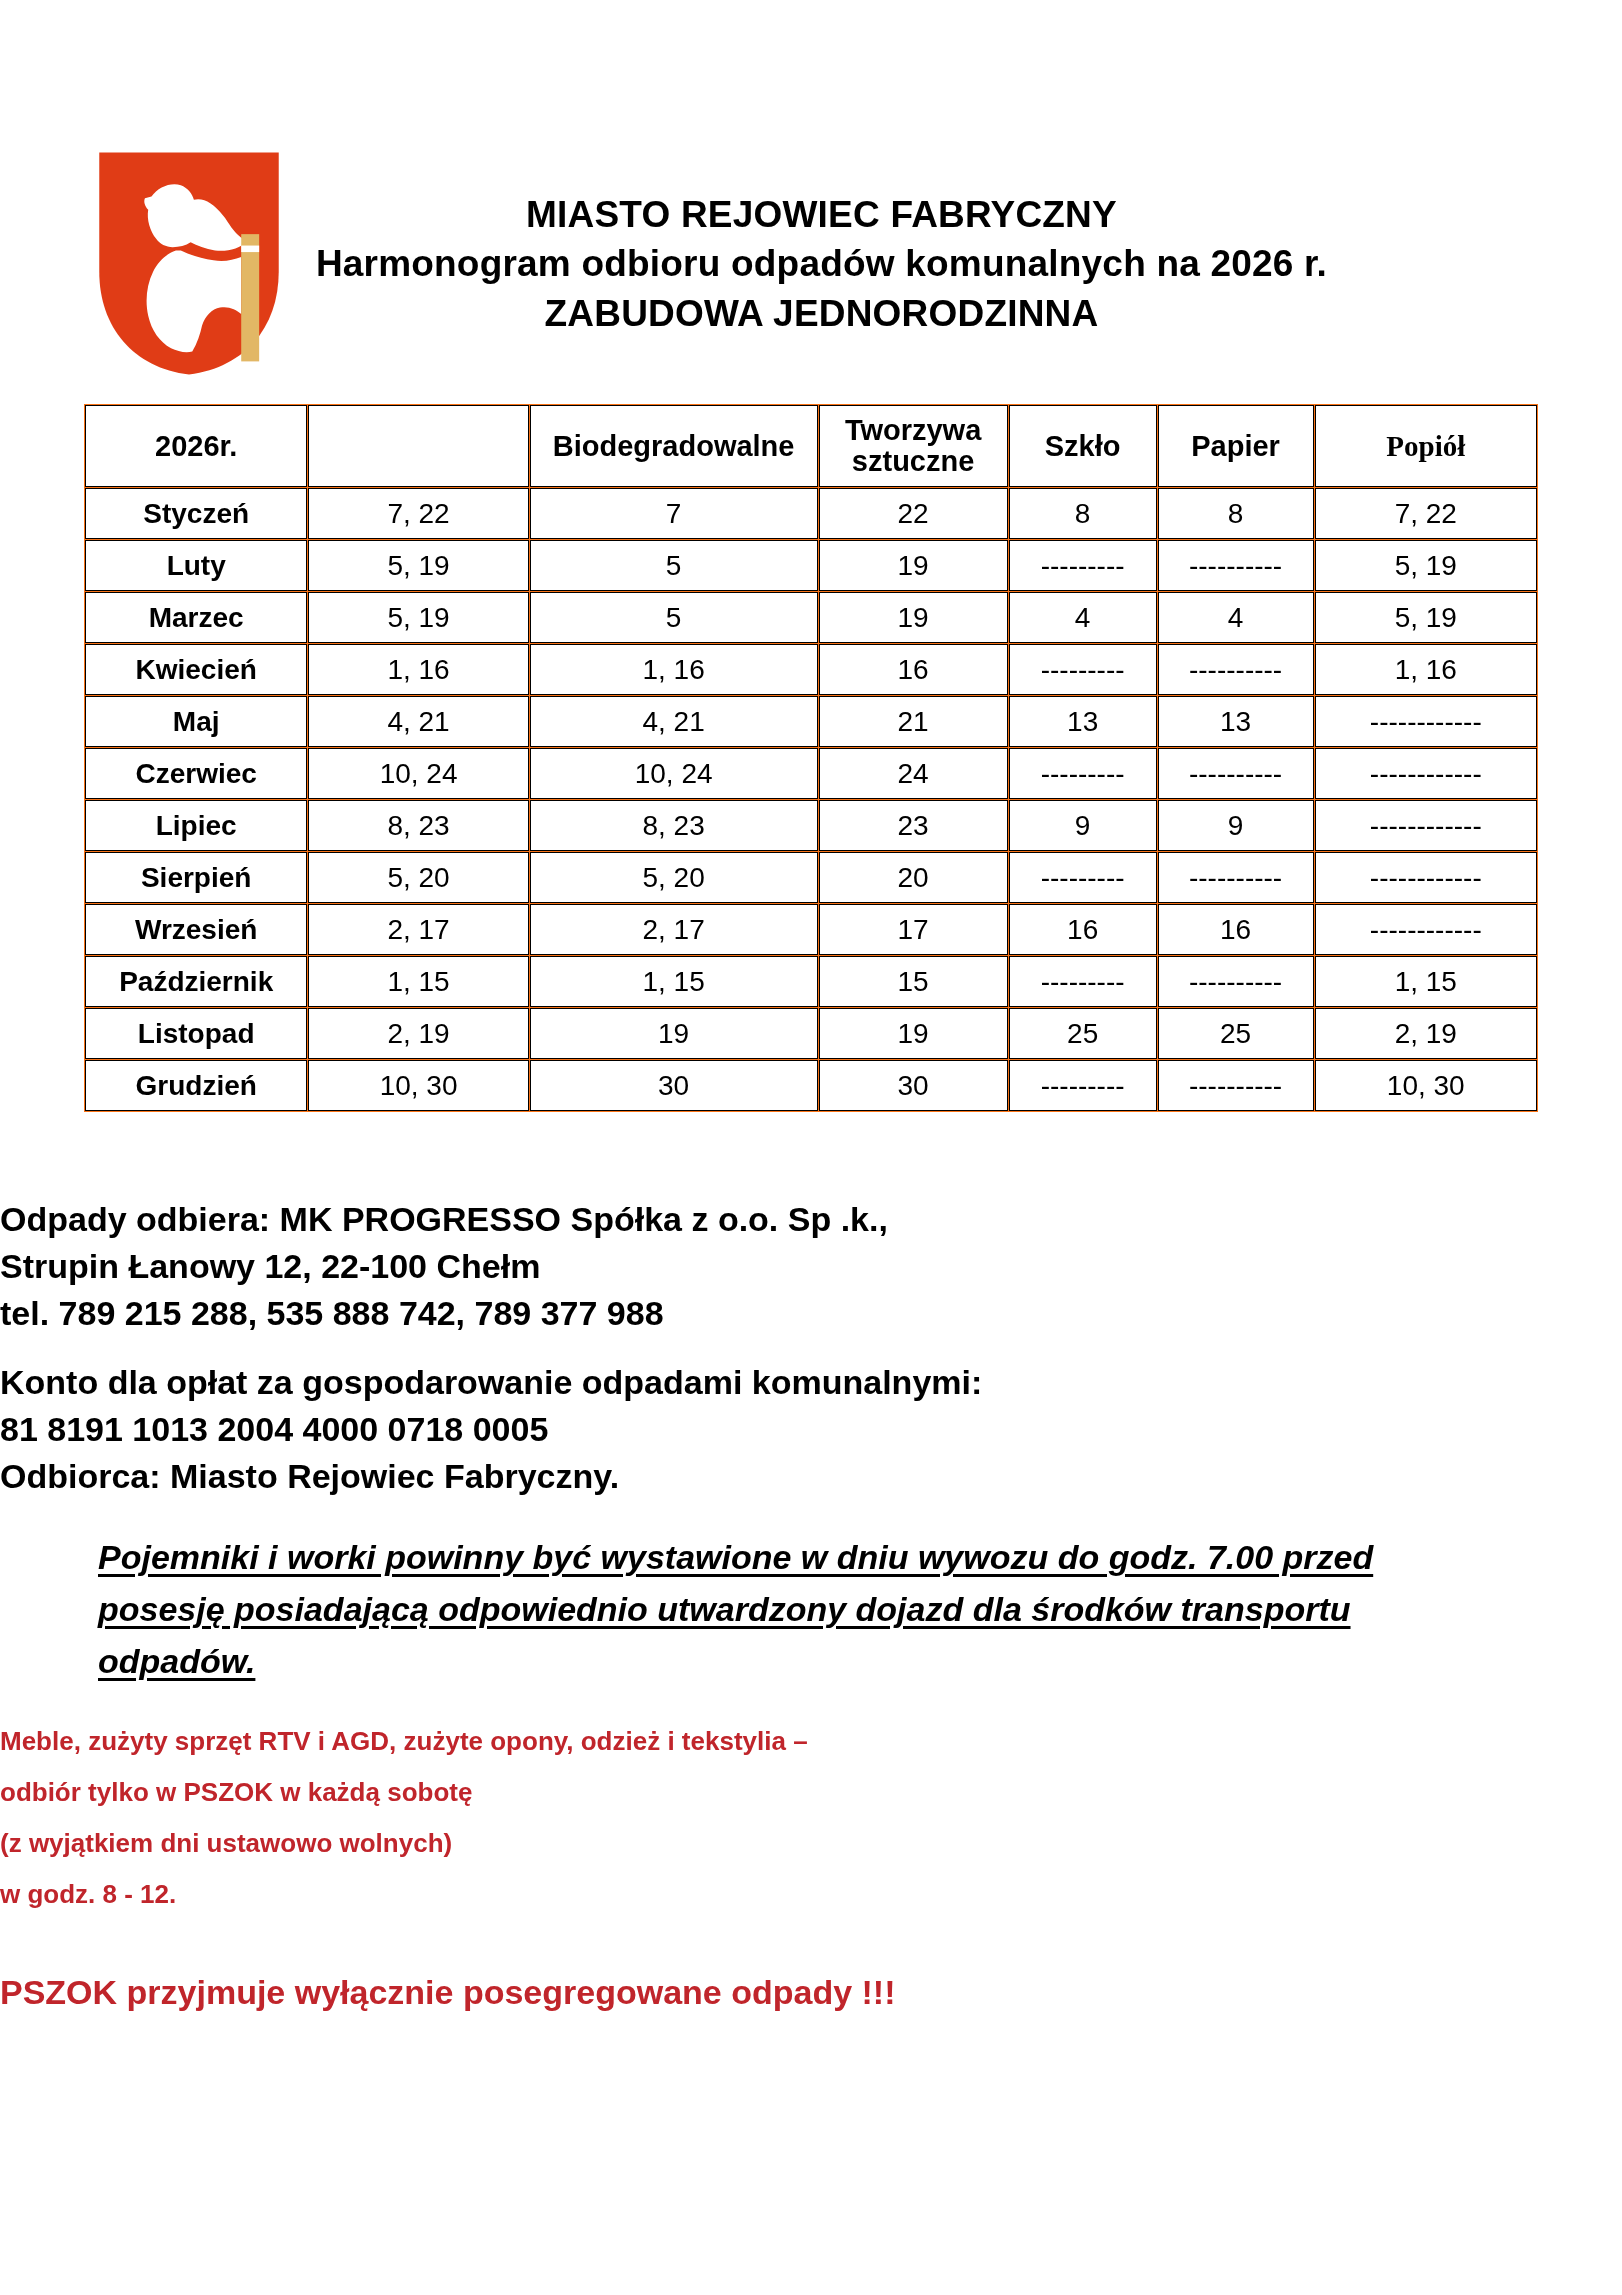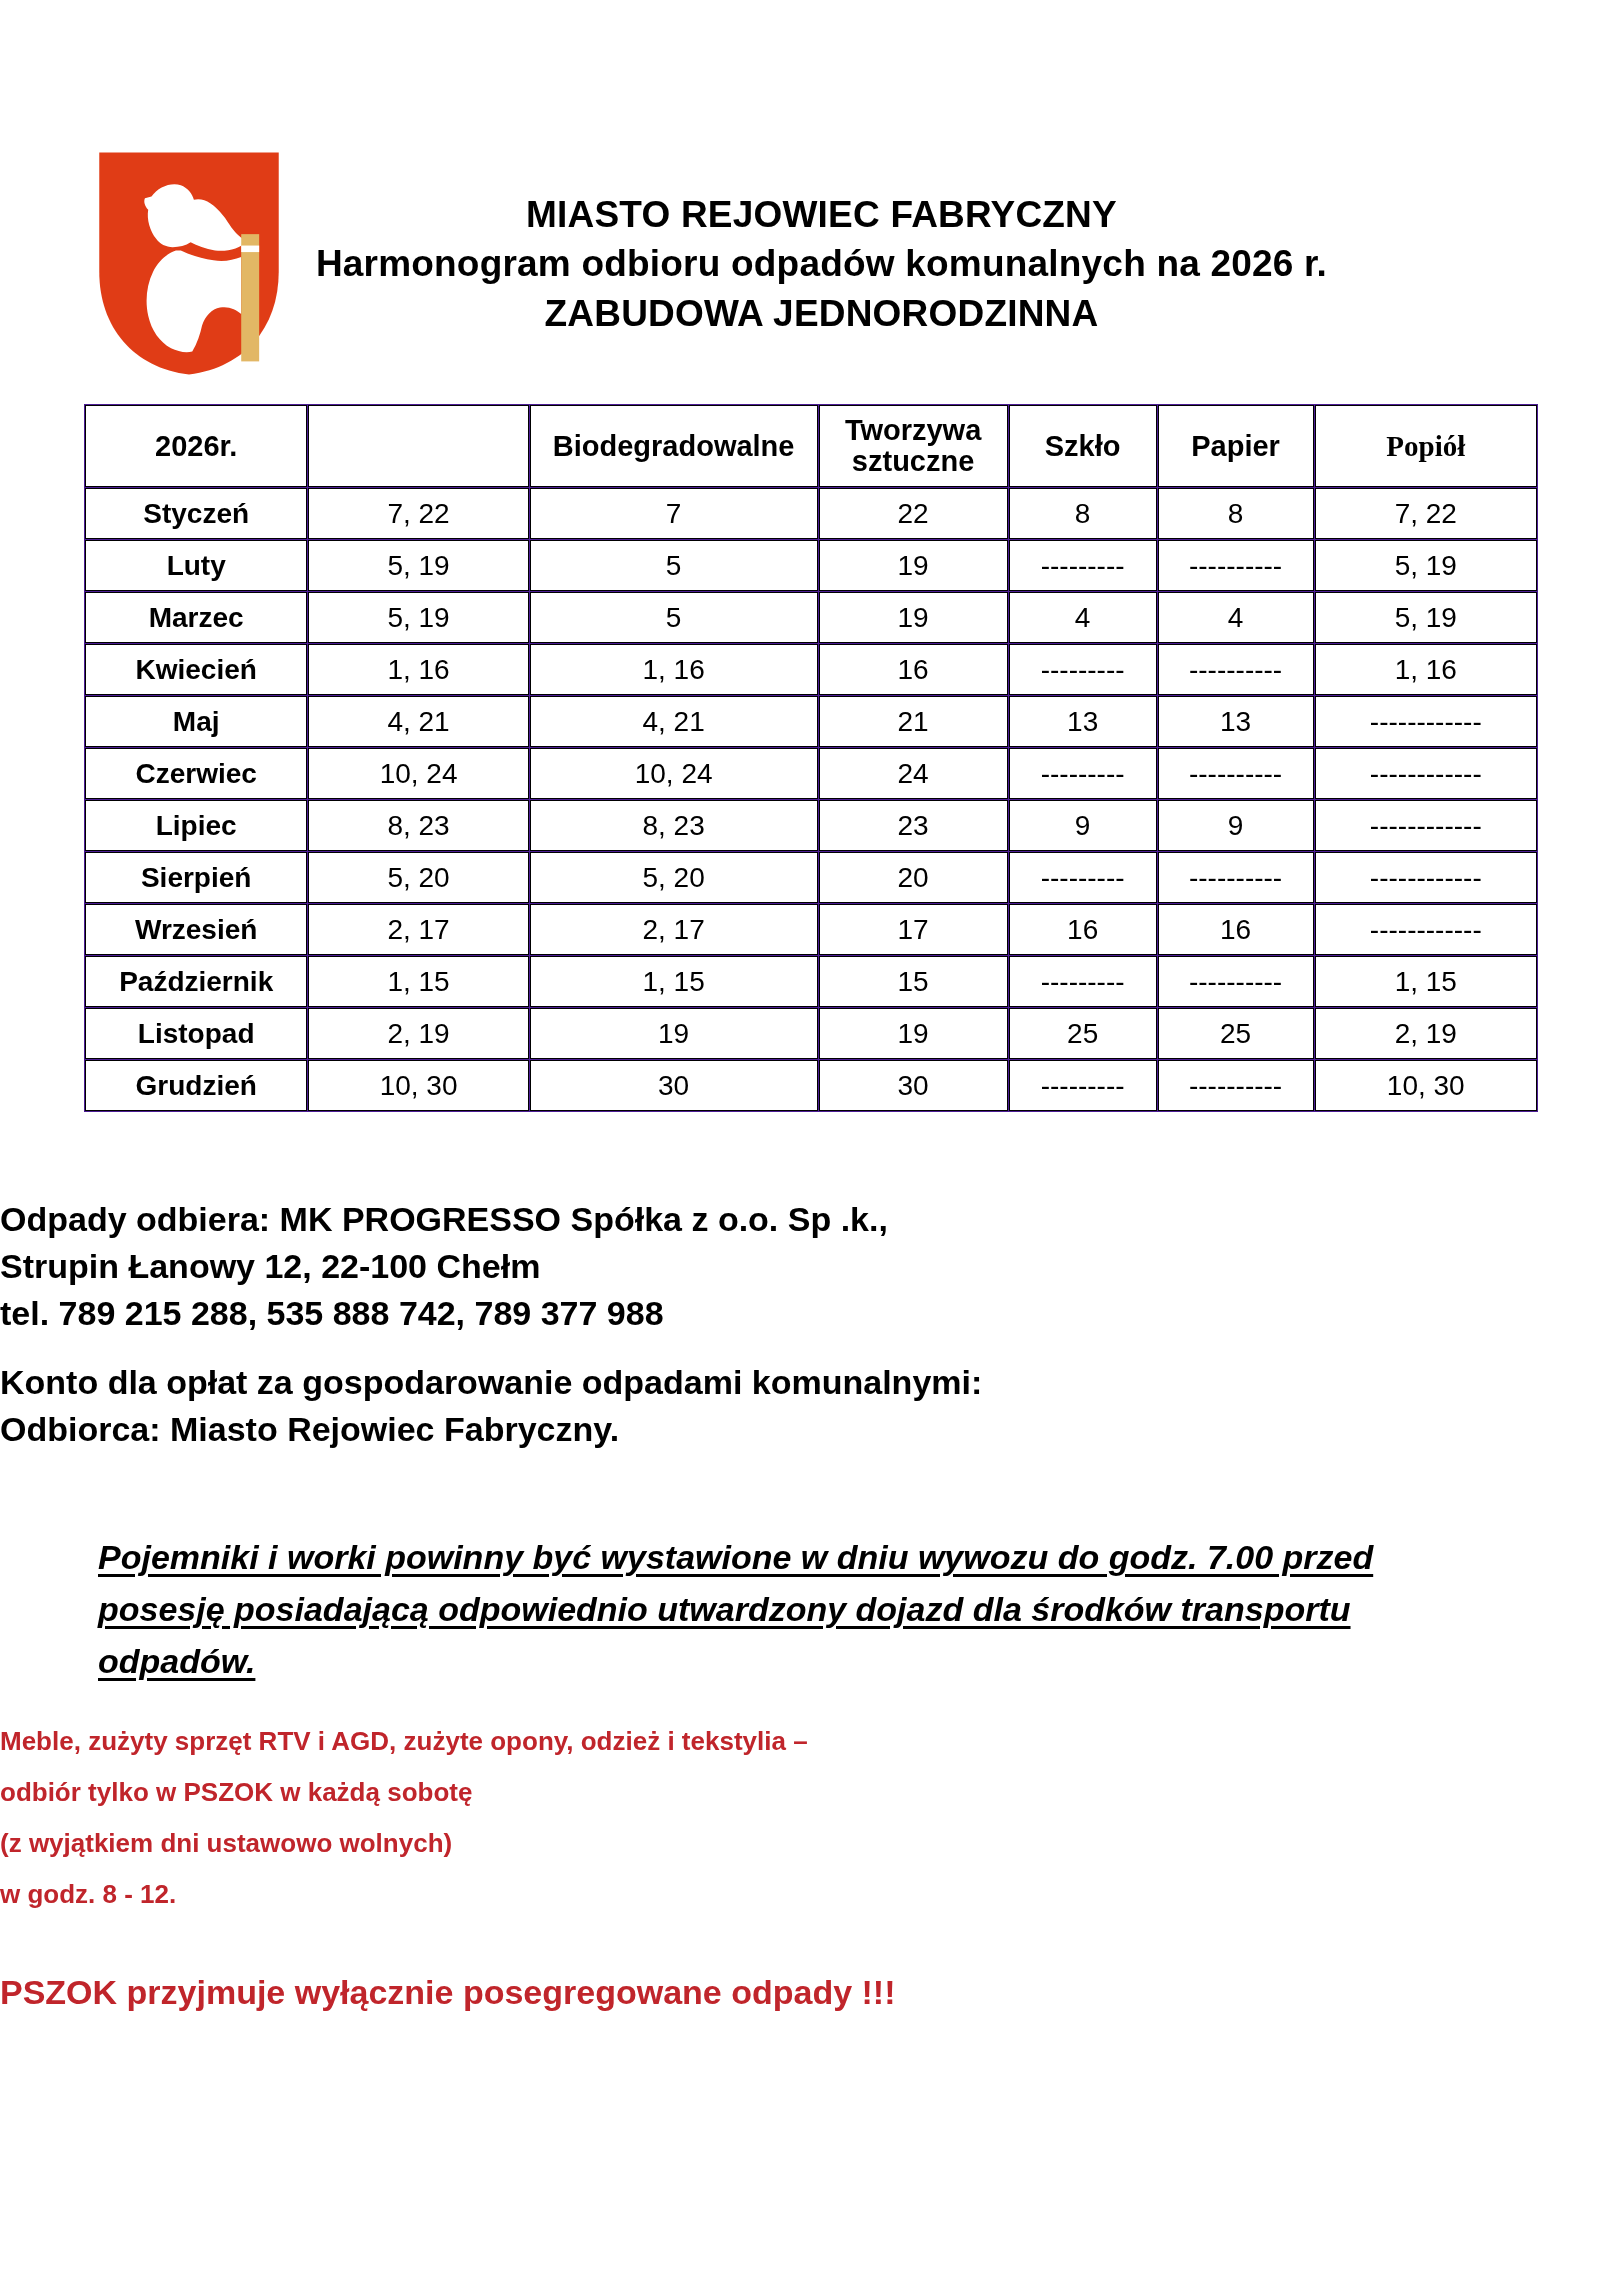--- a/index.html
+++ b/index.html
@@ -62,21 +62,21 @@
     position: absolute;
     left: 84px;
     top: 404px;
     width: 1454px;
   }
   table.sched {
     border-collapse: separate;
     border-spacing: 1.6px;
     width: 1454px;
     table-layout: fixed;
-    background: #4c1d95;
+    background: #f97316;
   }
   table.sched th, table.sched td {
     border: 1.6px solid #000000;
     padding: 0;
     height: 51px;
     text-align: center;
     vertical-align: middle;
     font-size: 28px;
     background: #ffffff;
     box-sizing: border-box;
@@ -335,20 +335,21 @@
   </div>
 
   <div class="textblock blk-contact">
     <div class="bold-line">Odpady odbiera: MK PROGRESSO Spółka z o.o. Sp .k.,</div>
     <div class="bold-line">Strupin Łanowy 12, 22-100 Chełm</div>
     <div class="bold-line">tel. 789 215 288, 535 888 742, 789 377 988</div>
   </div>
 
   <div class="textblock blk-account">
     <div class="bold-line">Konto dla opłat za gospodarowanie odpadami komunalnymi:</div>
+    <div class="bold-line">81 8191 1013 2004 4000 0718 0005</div>
     <div class="bold-line">Odbiorca: Miasto Rejowiec Fabryczny.</div>
   </div>
 
   <div class="textblock blk-notice">
     <div class="notice-line"><span>Pojemniki i worki powinny być wystawione w dniu wywozu do godz. 7.00 przed</span></div>
     <div class="notice-line"><span>posesję posiadającą odpowiednio utwardzony dojazd dla środków transportu</span></div>
     <div class="notice-line"><span>odpadów.</span></div>
   </div>
 
   <div class="textblock blk-pszok">

